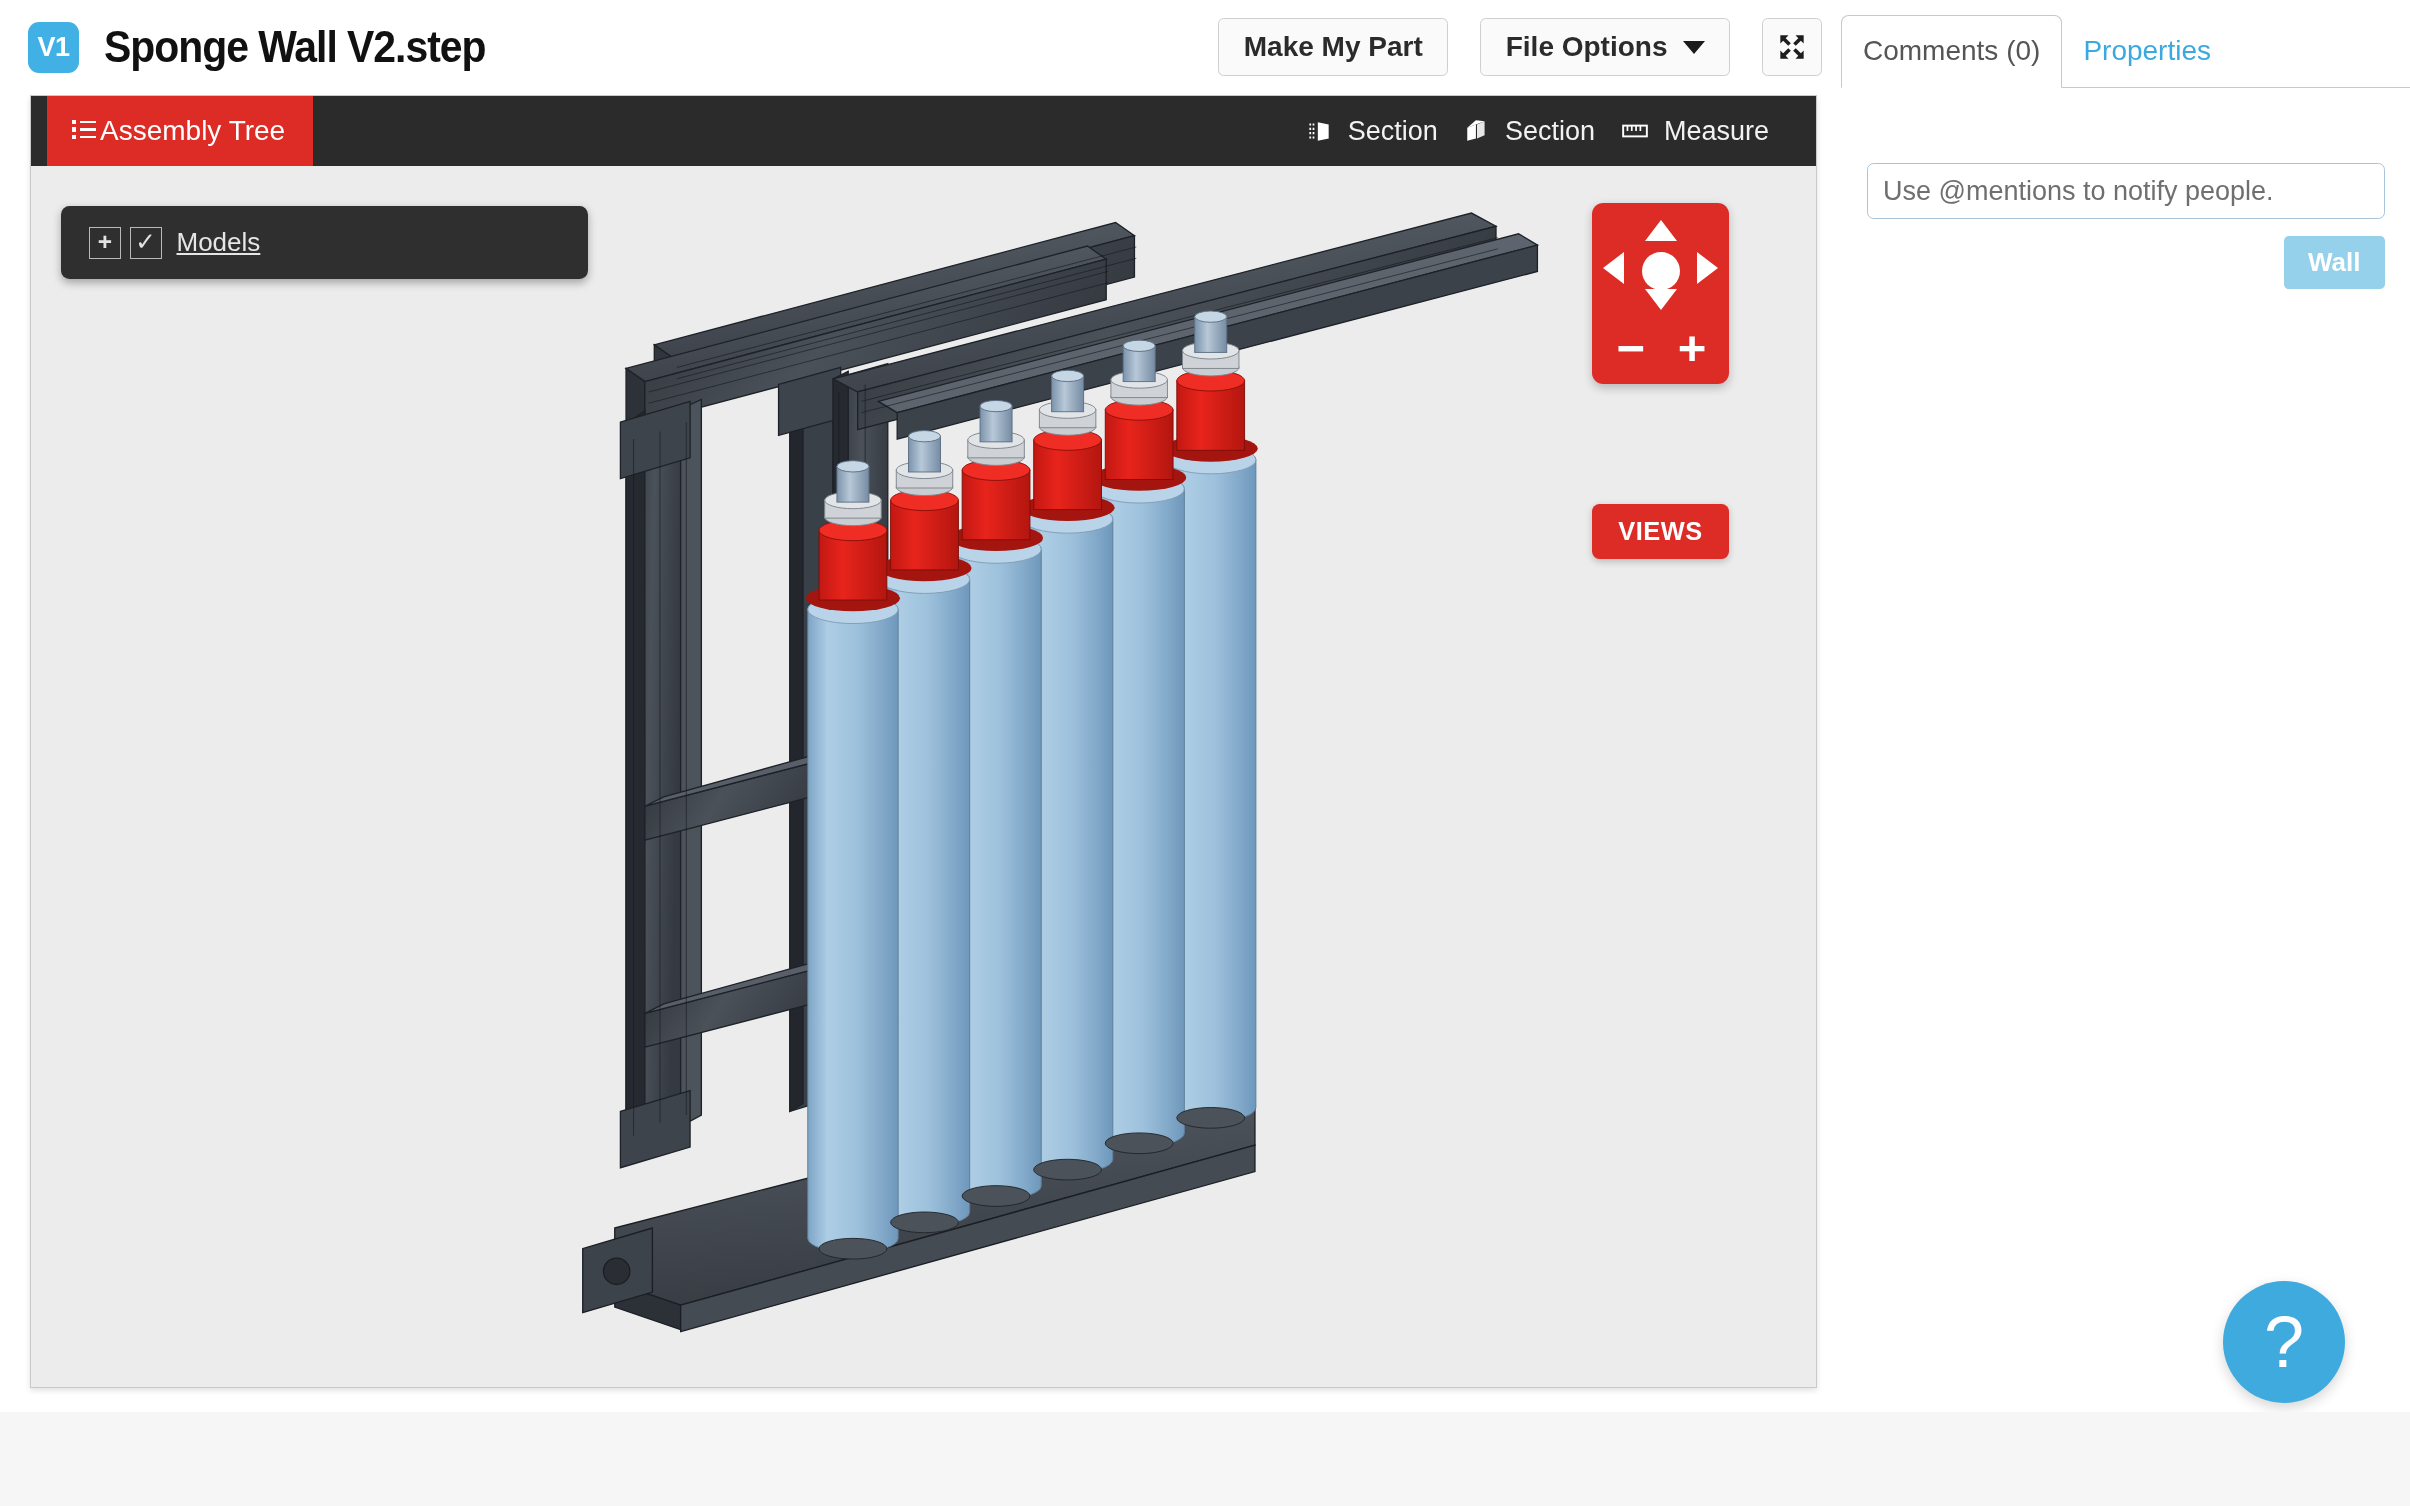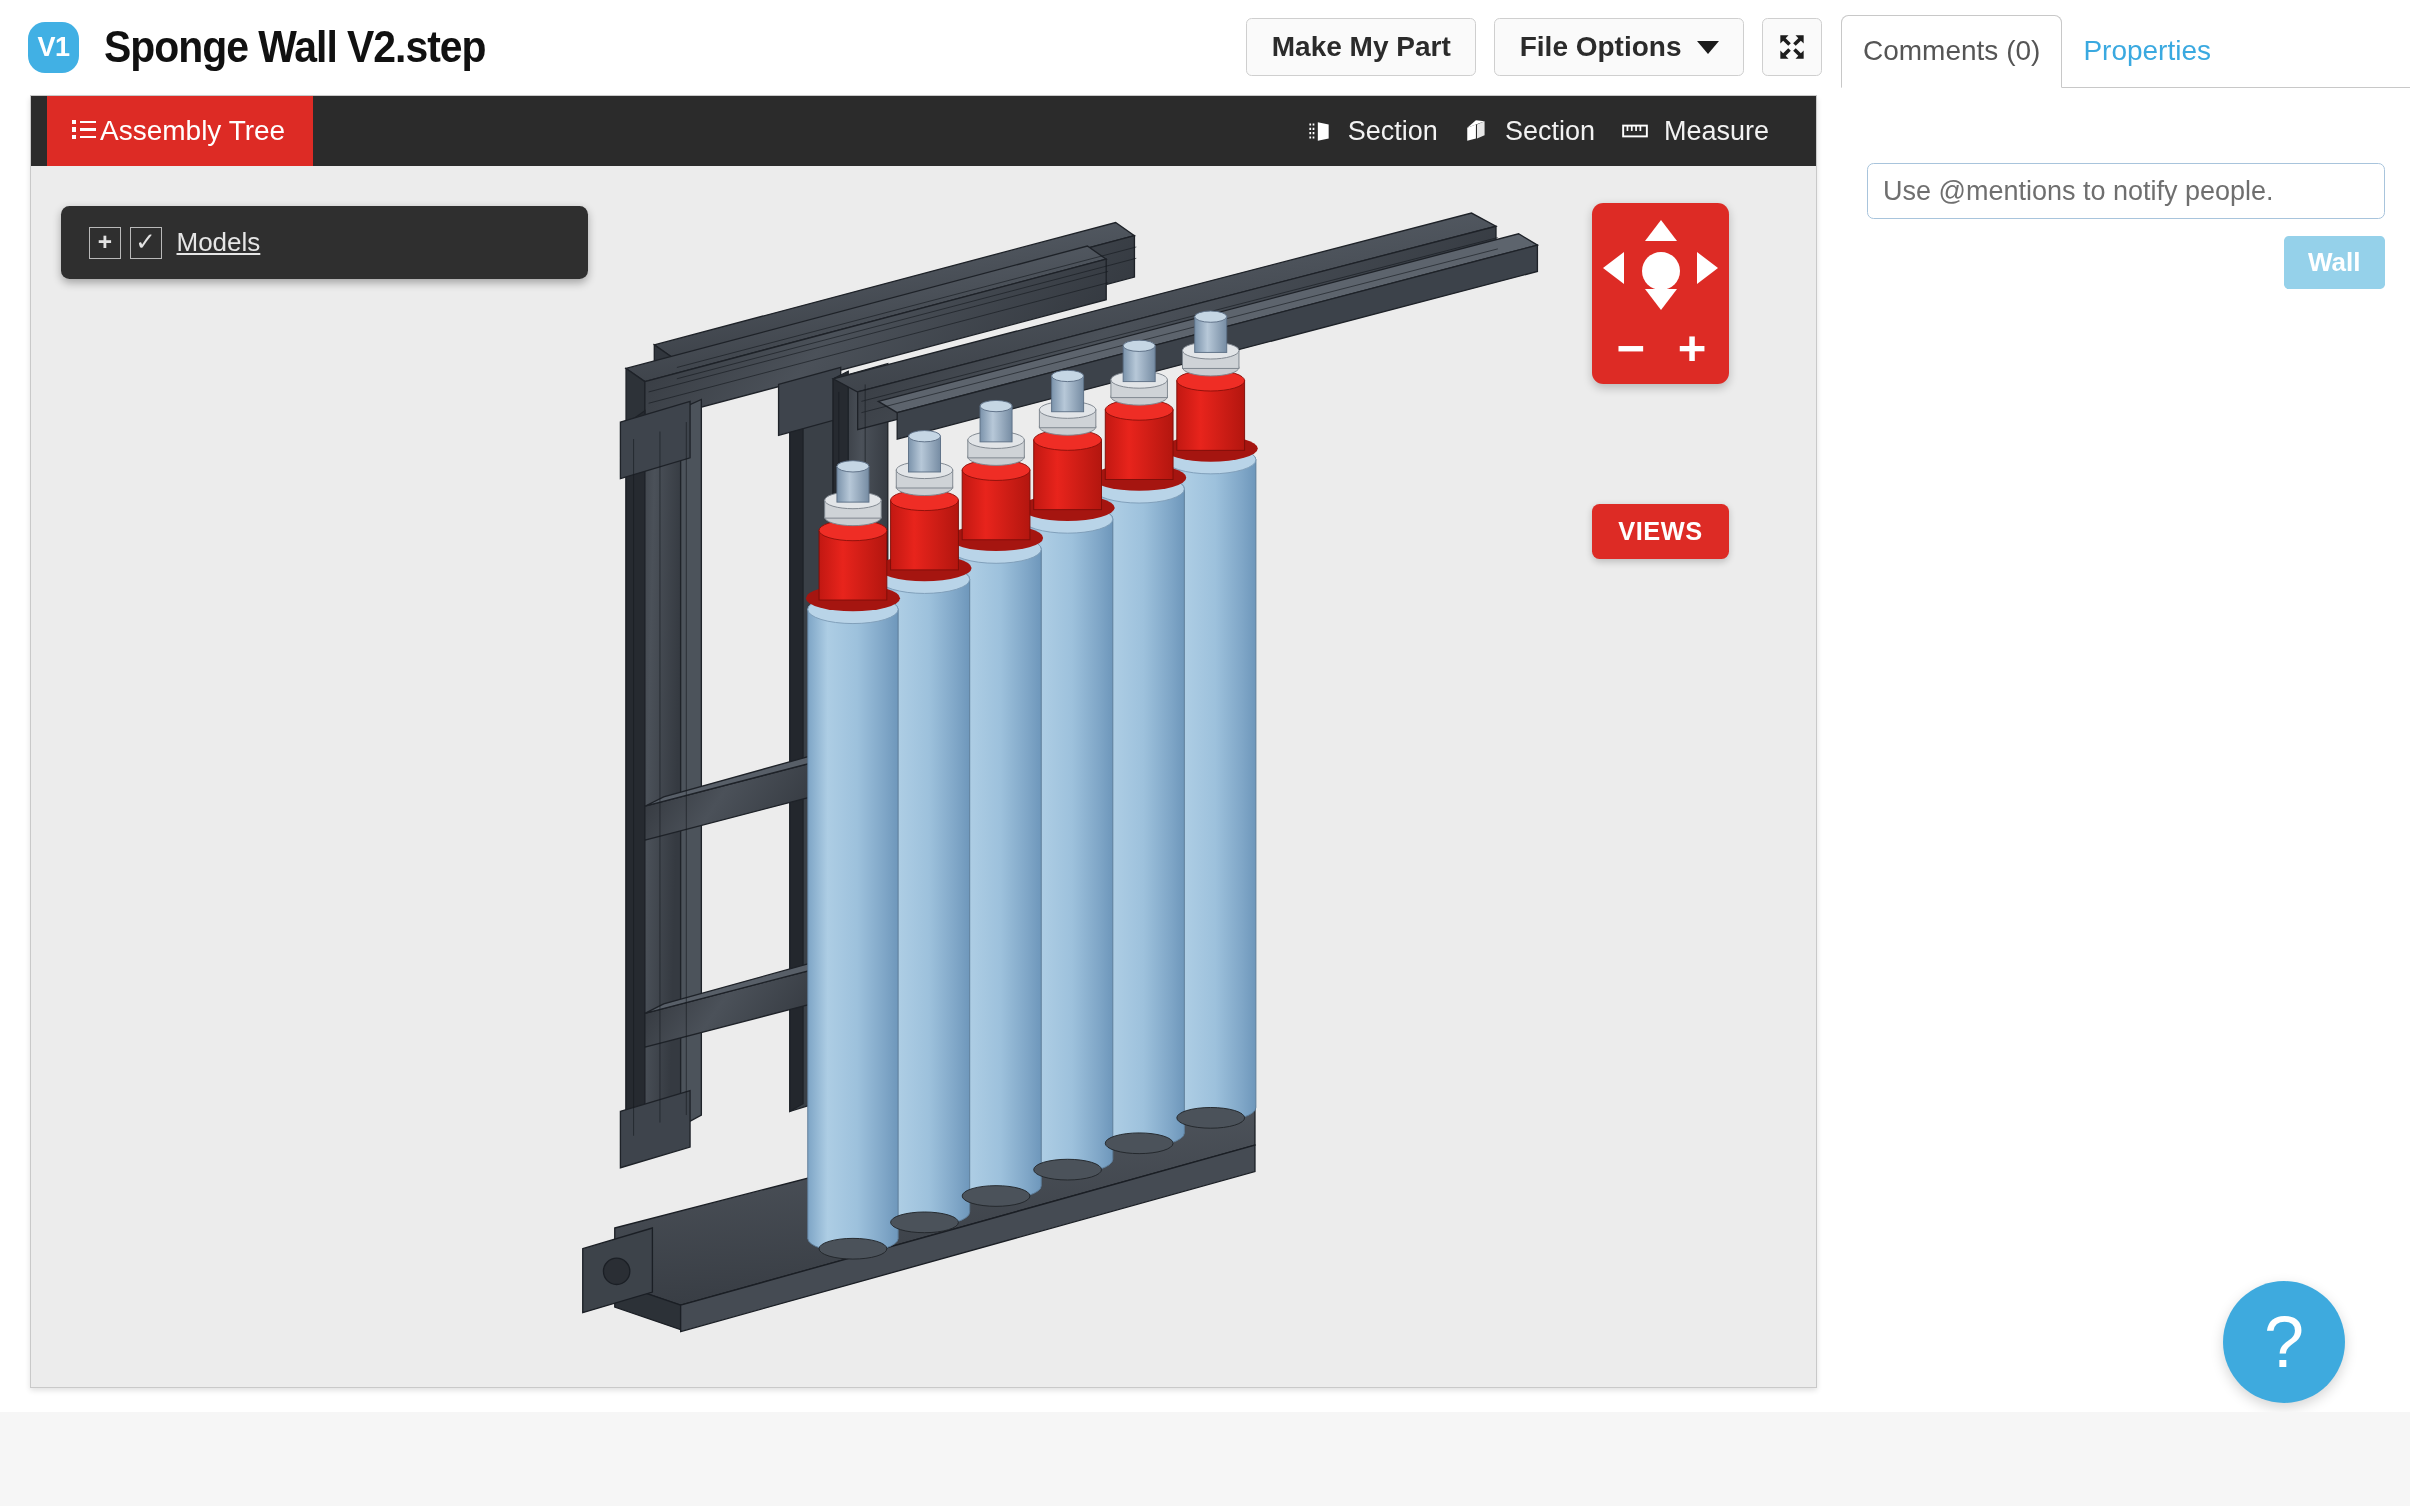--- a/index.html
+++ b/index.html
@@ -11,36 +11,36 @@
   }
   #root { position: relative; width: 2411px; height: 1507px; background: #fff; }
 
   
   #header {
     position: absolute; left: 0; top: 0; width: 1841px; height: 94px;
     background: #ffffff;
     display: flex; align-items: center;
   }
   #version-badge {
-    width: 51px; height: 51px; border-radius: 17px;
+    width: 51px; height: 51px; border-radius: 11px;
     background: #41b0e4; color: #fff;
     display: flex; align-items: center; justify-content: center;
     font-size: 27px; font-weight: bold; letter-spacing: -0.5px;
     margin-left: 28px; flex: 0 0 auto;
   }
   #file-title {
     margin-left: 24.5px; font-size: 44px; font-weight: bold;
     color: #111; letter-spacing: -1.1px;
     font-family: "Liberation Sans Narrow", "Liberation Sans", sans-serif;
     transform: scaleX(0.93); transform-origin: left center;
     white-space: nowrap;
   }
   #header-actions {
     position: absolute; right: 19px; top: 50%; transform: translateY(-50%);
-    display: flex; gap: 18px;
+    display: flex; gap: 32px;
   }
   .hdr-btn {
     background: #fafafa; border: 0.9px solid #cfcfcf; border-radius: 5.6px;
     height: 58px; padding: 0 24.5px;
     display: flex; align-items: center; justify-content: center; gap: 15px;
     font-size: 28px; font-weight: bold; color: #2b2b2b;
     white-space: nowrap; cursor: pointer;
     font-family: "Liberation Sans Narrow", "Liberation Sans", sans-serif;
   }
   .hdr-btn.icon-only { width: 60px; padding: 0; }

